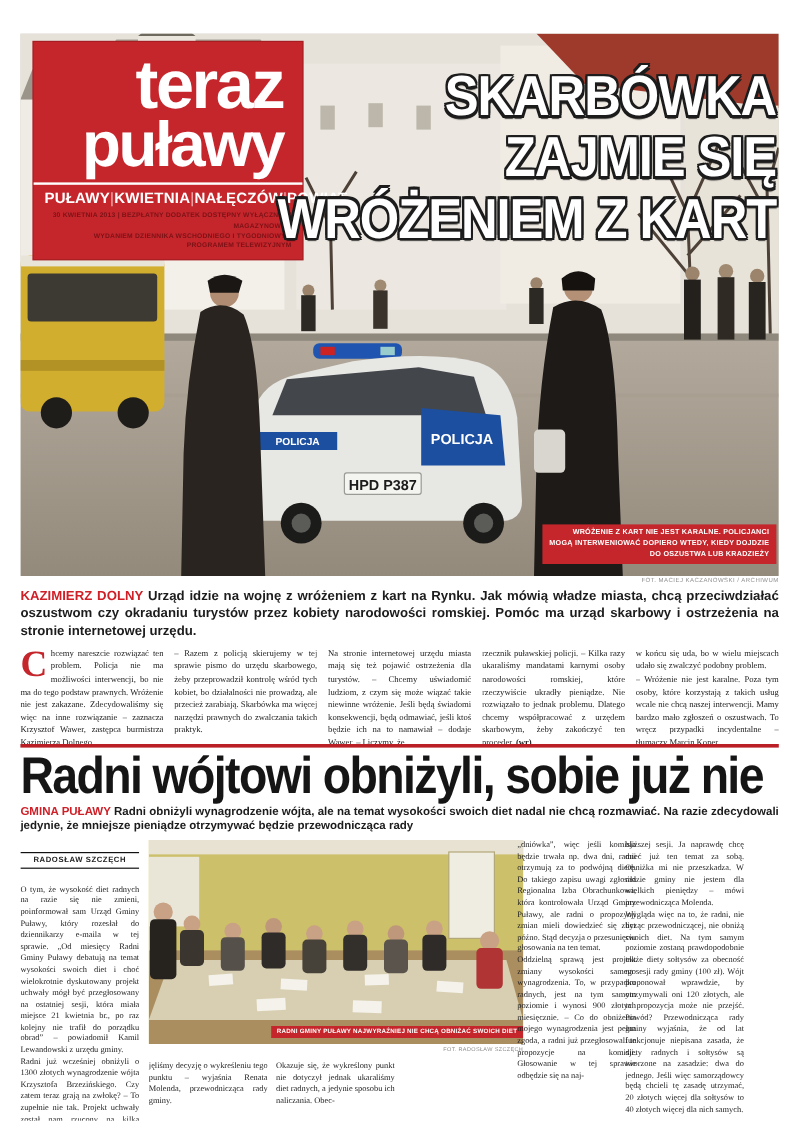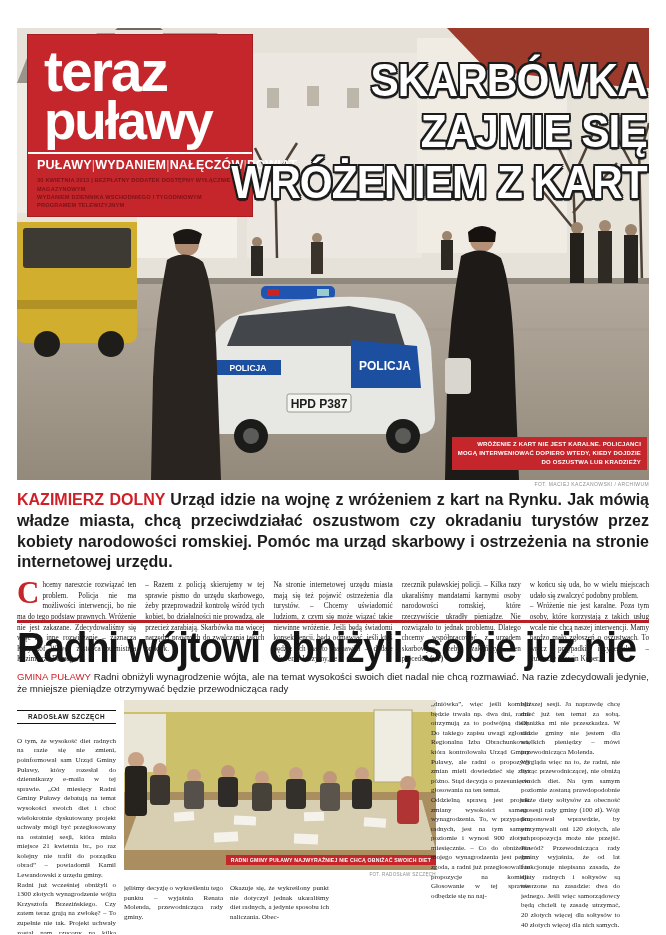--- a/index.html
+++ b/index.html
@@ -2,54 +2,54 @@
 <html><head>
 <meta charset="utf-8">
 <style>
   html,body{margin:0;padding:0;background:#e9e9e9;}
   .page{position:relative;width:666px;height:935px;background:#fff;margin:0 auto;overflow:hidden;
         font-family:"Liberation Sans",sans-serif;}
   
   .hero{position:absolute;left:17px;top:28px;width:632px;height:452px;overflow:hidden;background:#d8d3cb;}
   .hero svg{position:absolute;left:0;top:0;}
   
-  .masthead{position:absolute;left:11px;top:7px;width:224px;background:#c4262c;box-shadow:0 0 0 1px #a61d22;}
+  .masthead{position:absolute;left:11px;top:7px;width:224px;background:#c4262c;box-shadow:0 0 0 1px #a61d22;text-align:right;}
   .logo{padding:10px 16px 6px 16px;color:#fff;font-weight:bold;letter-spacing:-2px;line-height:.92;}
   .logo .l1{font-size:57px;}
   .logo .l2{font-size:53px;}
   .regions{display:flex;justify-content:space-between;align-items:center;border-top:2px solid #fff;
            padding:4px 9px 3px 9px;color:#fff;font-weight:bold;font-size:12.5px;letter-spacing:.2px;}
   .regions .sep{color:#f3b9ba;font-weight:normal;}
   .issue{padding:1px 9px 6px 9px;color:#7c1216;font-weight:bold;font-size:5.6px;line-height:1.5;letter-spacing:.2px;}
   
   .hl{position:absolute;right:2px;top:26px;text-align:right;}
   .hl-line{font-size:47px;font-weight:bold;color:#fff;line-height:51px;letter-spacing:-1px;
            transform:scaleX(.9);transform-origin:right center;white-space:nowrap;
            text-shadow:-2px -2px 0 #1c1c1c,2px -2px 0 #1c1c1c,-2px 2px 0 #1c1c1c,2px 2px 0 #1c1c1c,
                        -2px 0 0 #1c1c1c,2px 0 0 #1c1c1c,0 -2px 0 #1c1c1c,0 3px 1px rgba(10,10,10,.75);}
   .hero-caption{position:absolute;right:2px;bottom:10px;background:#c4262c;color:#fff;
                 font-size:6px;font-weight:bold;line-height:1.5;text-align:right;
                 padding:3px 6px;white-space:pre-line;letter-spacing:.2px;}
   .credit1{position:absolute;right:17px;top:481px;font-size:5px;color:#8d8d8d;letter-spacing:.4px;}
   
   .article1{position:absolute;left:17px;top:490px;width:632px;}
-  .lead{font-size:16px;font-weight:bold;color:#1c1c1c;line-height:1.3;text-align:justify;}
+  .lead{font-size:11px;font-weight:bold;color:#1c1c1c;line-height:1.3;text-align:justify;}
   .kicker{color:#cf1f27;}
   .cols1{display:flex;gap:9px;margin-top:7px;height:86px;}
   .cols1 .col{flex:1;font-family:"Liberation Serif",serif;font-size:7.2px;line-height:10.6px;
               color:#222;text-align:justify;overflow:hidden;}
   .dropcap{float:left;font-family:"Liberation Serif",serif;font-weight:bold;color:#c4262c;
            font-size:31px;line-height:26px;padding-right:3px;}
   .sign{font-weight:bold;}
   .redrule{position:absolute;left:17px;top:620px;width:632px;height:3px;background:#b91f24;}
   
   .article2{position:absolute;left:17px;top:627px;width:632px;}
   .h2line{font-size:43px;font-weight:bold;color:#151515;line-height:40px;letter-spacing:-1.5px;
           transform:scaleX(.9);transform-origin:left center;white-space:nowrap;margin:0;}
-  .lead2{margin-top:4px;font-size:9.6px;font-weight:normal;color:#1c1c1c;line-height:1.25;text-align:justify;}
+  .lead2{margin-top:4px;font-size:9.6px;font-weight:bold;color:#1c1c1c;line-height:1.25;text-align:justify;}
   .body2{position:relative;margin-top:5px;height:234px;}
   .bcol{position:absolute;width:99px;font-family:"Liberation Serif",serif;font-size:7px;line-height:9.6px;
         color:#222;text-align:justify;overflow:hidden;white-space:pre-line;}
   .byline{border-top:1.5px solid #111;border-bottom:1px solid #111;text-align:center;
           font-family:"Liberation Sans",sans-serif;font-size:6.4px;font-weight:bold;
           letter-spacing:.5px;padding:1.5px 0;margin-bottom:3px;white-space:nowrap;}
   .photo2{position:absolute;left:107px;top:0;width:312px;height:170px;overflow:hidden;background:#cfc271;}
   .photo2-caption{position:absolute;right:0;bottom:5px;background:#c4262c;color:#fff;font-family:"Liberation Sans",sans-serif;
                   font-size:5.2px;font-weight:bold;padding:2px 5px;letter-spacing:.2px;}
   .credit2{position:absolute;left:107px;top:172px;width:312px;text-align:right;
@@ -170,21 +170,21 @@
     </svg>
 
     <div class="masthead">
       <div class="logo">
         <div class="l1">teraz</div>
         <div class="l2">puławy</div>
       </div>
       <div class="regions">
         <span>PUŁAWY</span>
           <span class="sep">|</span>
-        <span>WYDANIEM</span>
+        <span>KWIETNIA</span>
           <span class="sep">|</span>
         <span>NAŁĘCZÓW</span>
           <span class="sep">|</span>
         <span>POWIAT</span>
       </div>
       <div class="issue" style="white-space:pre-line">30 KWIETNIA 2013 | BEZPŁATNY DODATEK DOSTĘPNY WYŁĄCZNIE Z MAGAZYNOWYM
 WYDANIEM DZIENNIKA WSCHODNIEGO I TYGODNIOWYM PROGRAMEM TELEWIZYJNYM</div>
     </div>
 
     <div class="hl">

